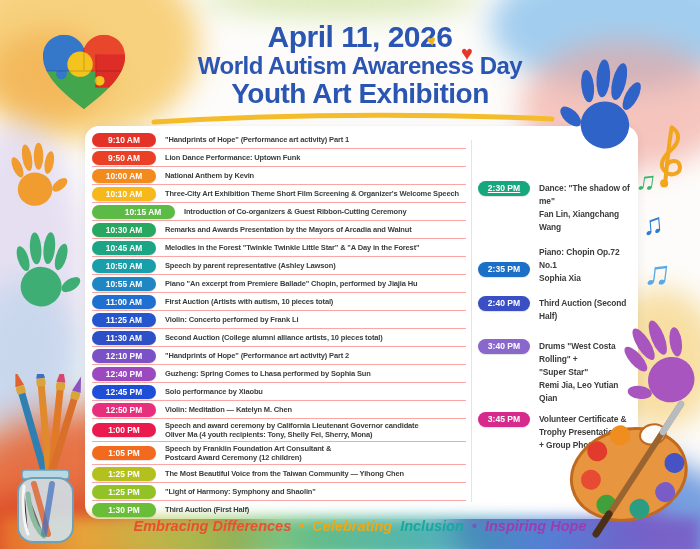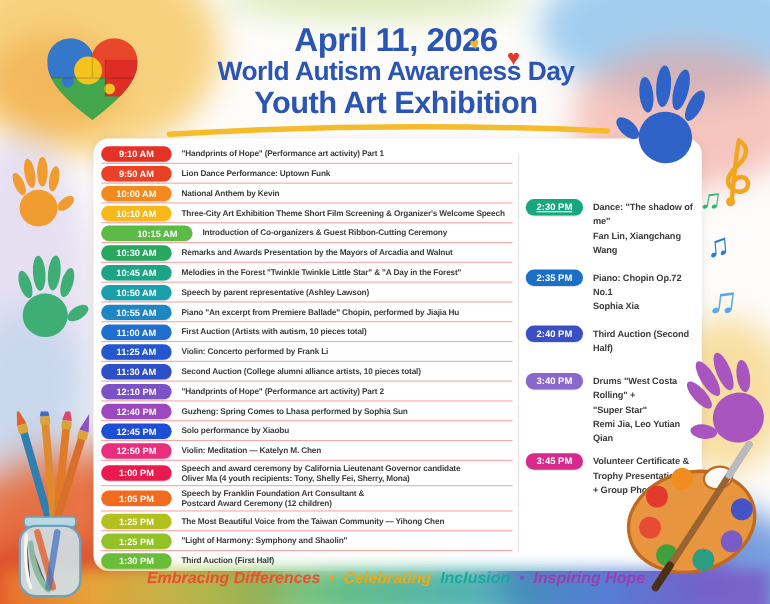--- a/index.html
+++ b/index.html
@@ -236,21 +236,21 @@
       </div>
   </div>
 
   <div class="rows-right">
     <div class="rrow m1">
         <span class="badge" style="background: rgb(23, 167, 126); text-decoration: underline;">2:30 PM</span>
         <span class="row-text">Dance: "The shadow of me"
 Fan Lin, Xiangchang Wang</span>
       </div>
     <div class="rrow m2">
-        <span class="badge" style="background: rgb(27, 111, 198);">2:35 PM</span>
+        <span class="badge" style="background: rgb(27, 111, 198); margin-top: 17px;">2:35 PM</span>
         <span class="row-text">Piano: Chopin Op.72 No.1
 Sophia Xia</span>
       </div>
     <div class="rrow m3">
         <span class="badge" style="background: rgb(59, 79, 196);">2:40 PM</span>
         <span class="row-text">Third Auction (Second Half)</span>
       </div>
     <div class="rrow m4">
         <span class="badge" style="background: rgb(138, 104, 203);">3:40 PM</span>
         <span class="row-text">Drums "West Costa Rolling" +

